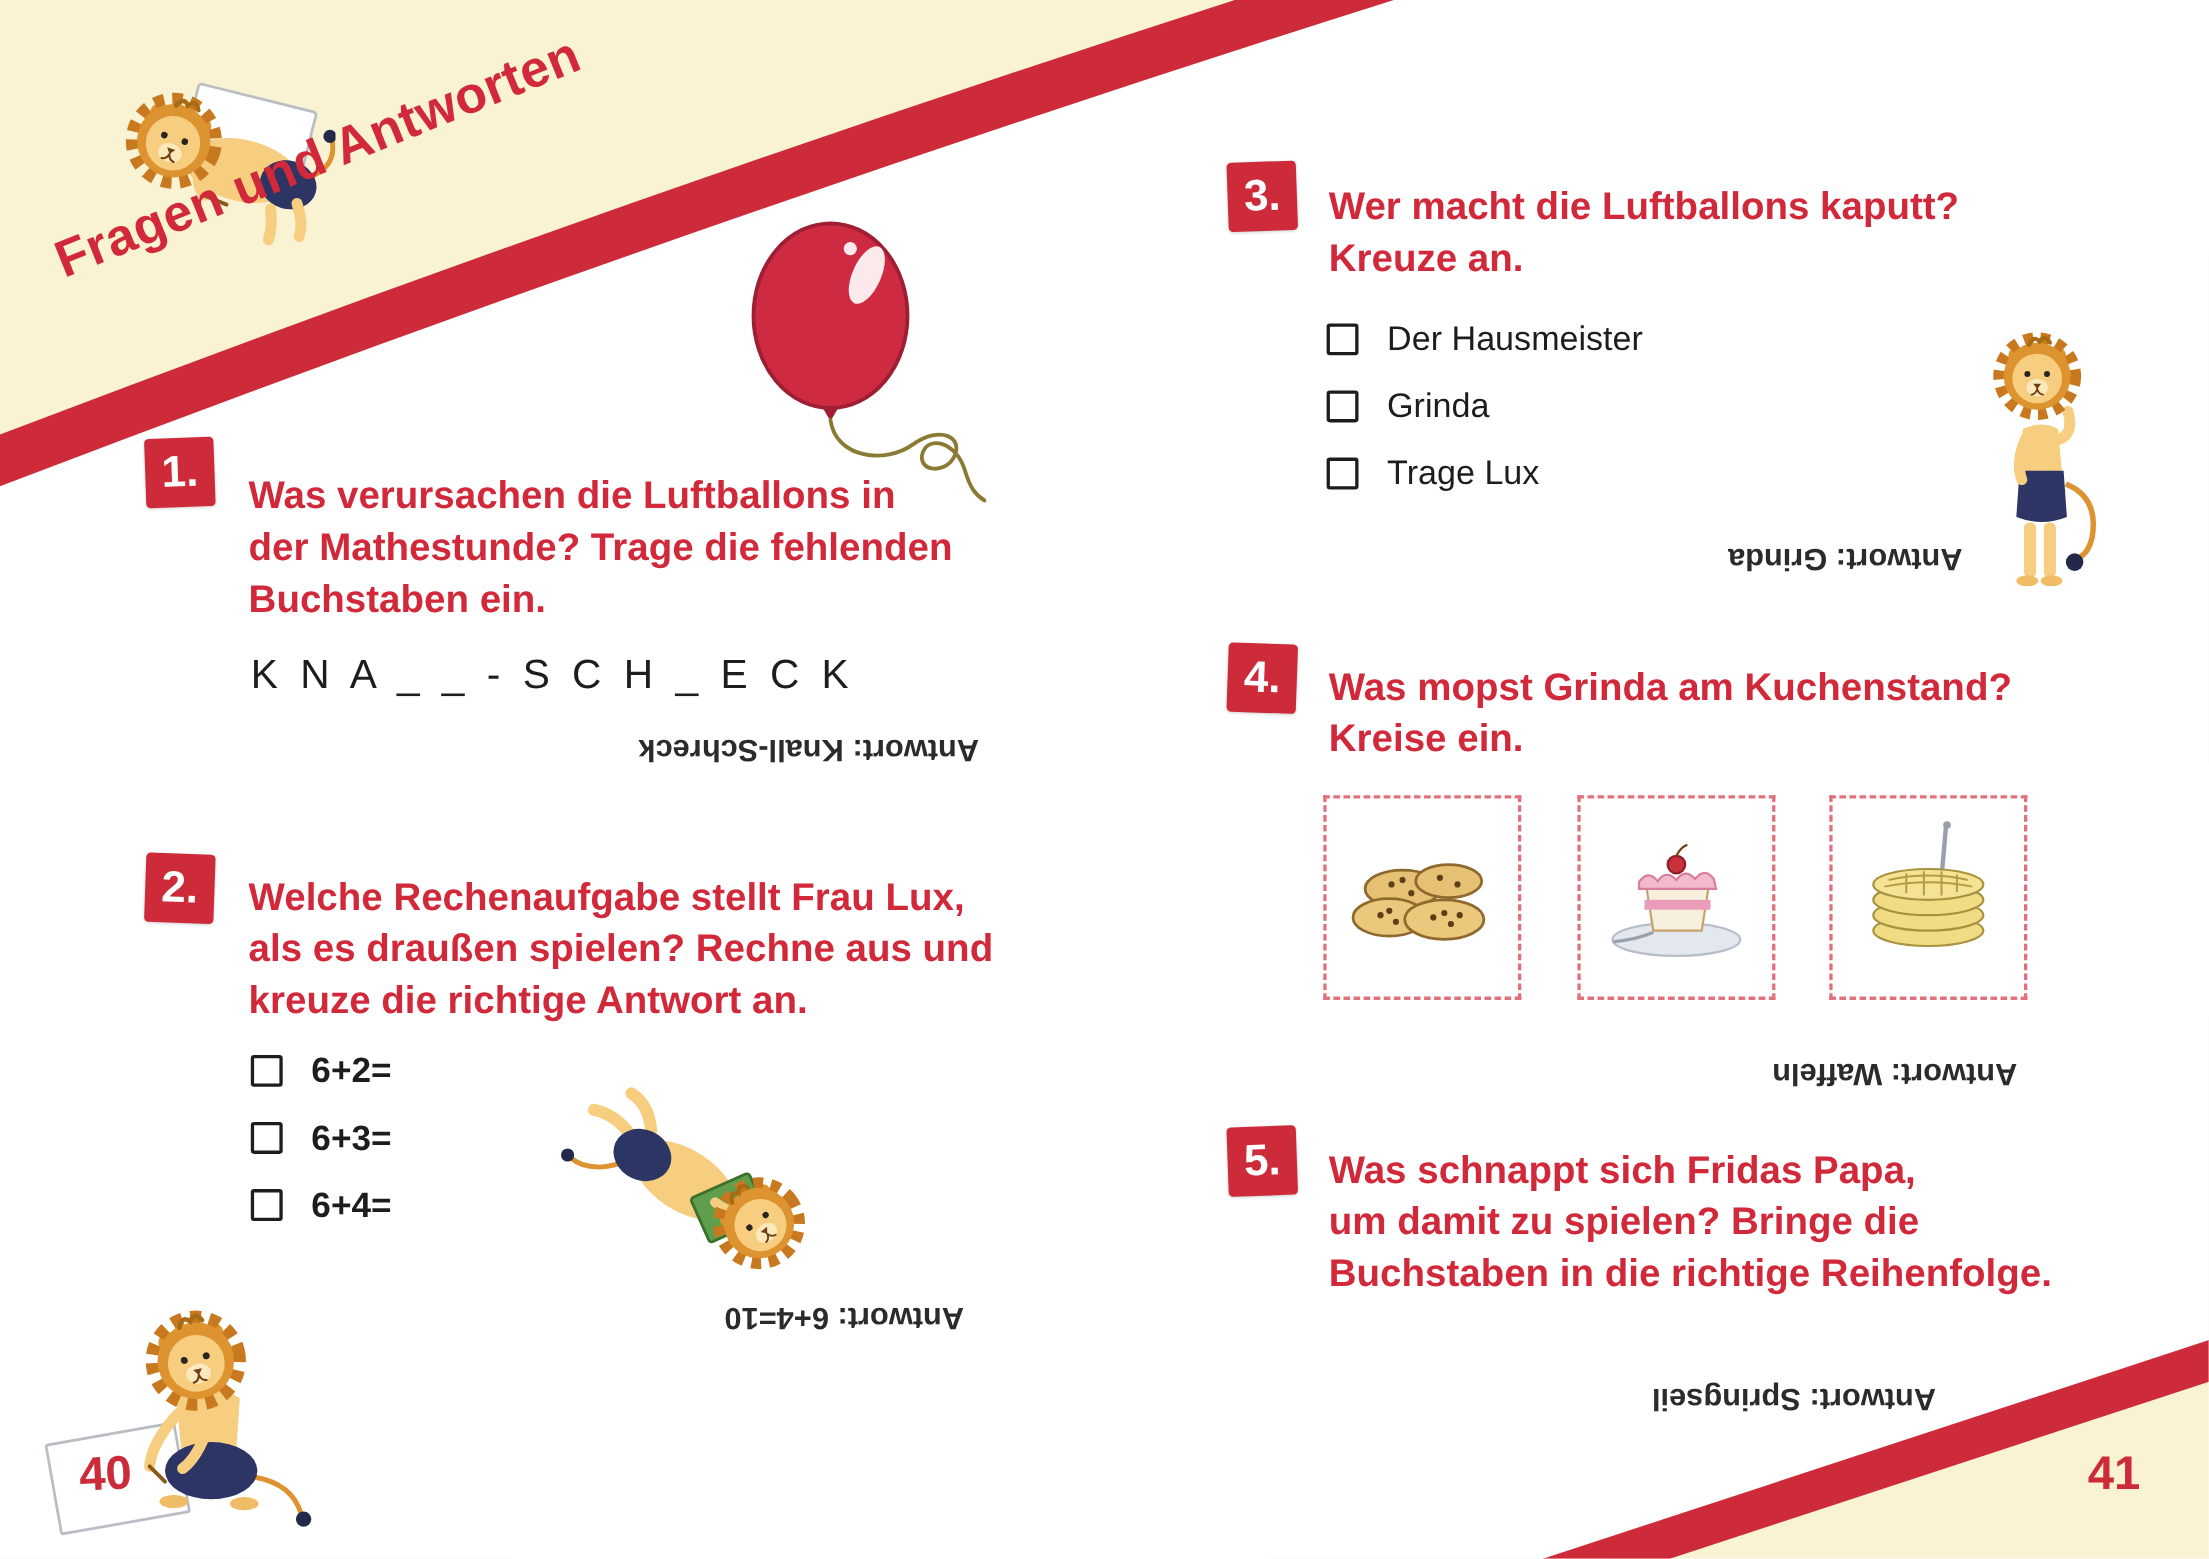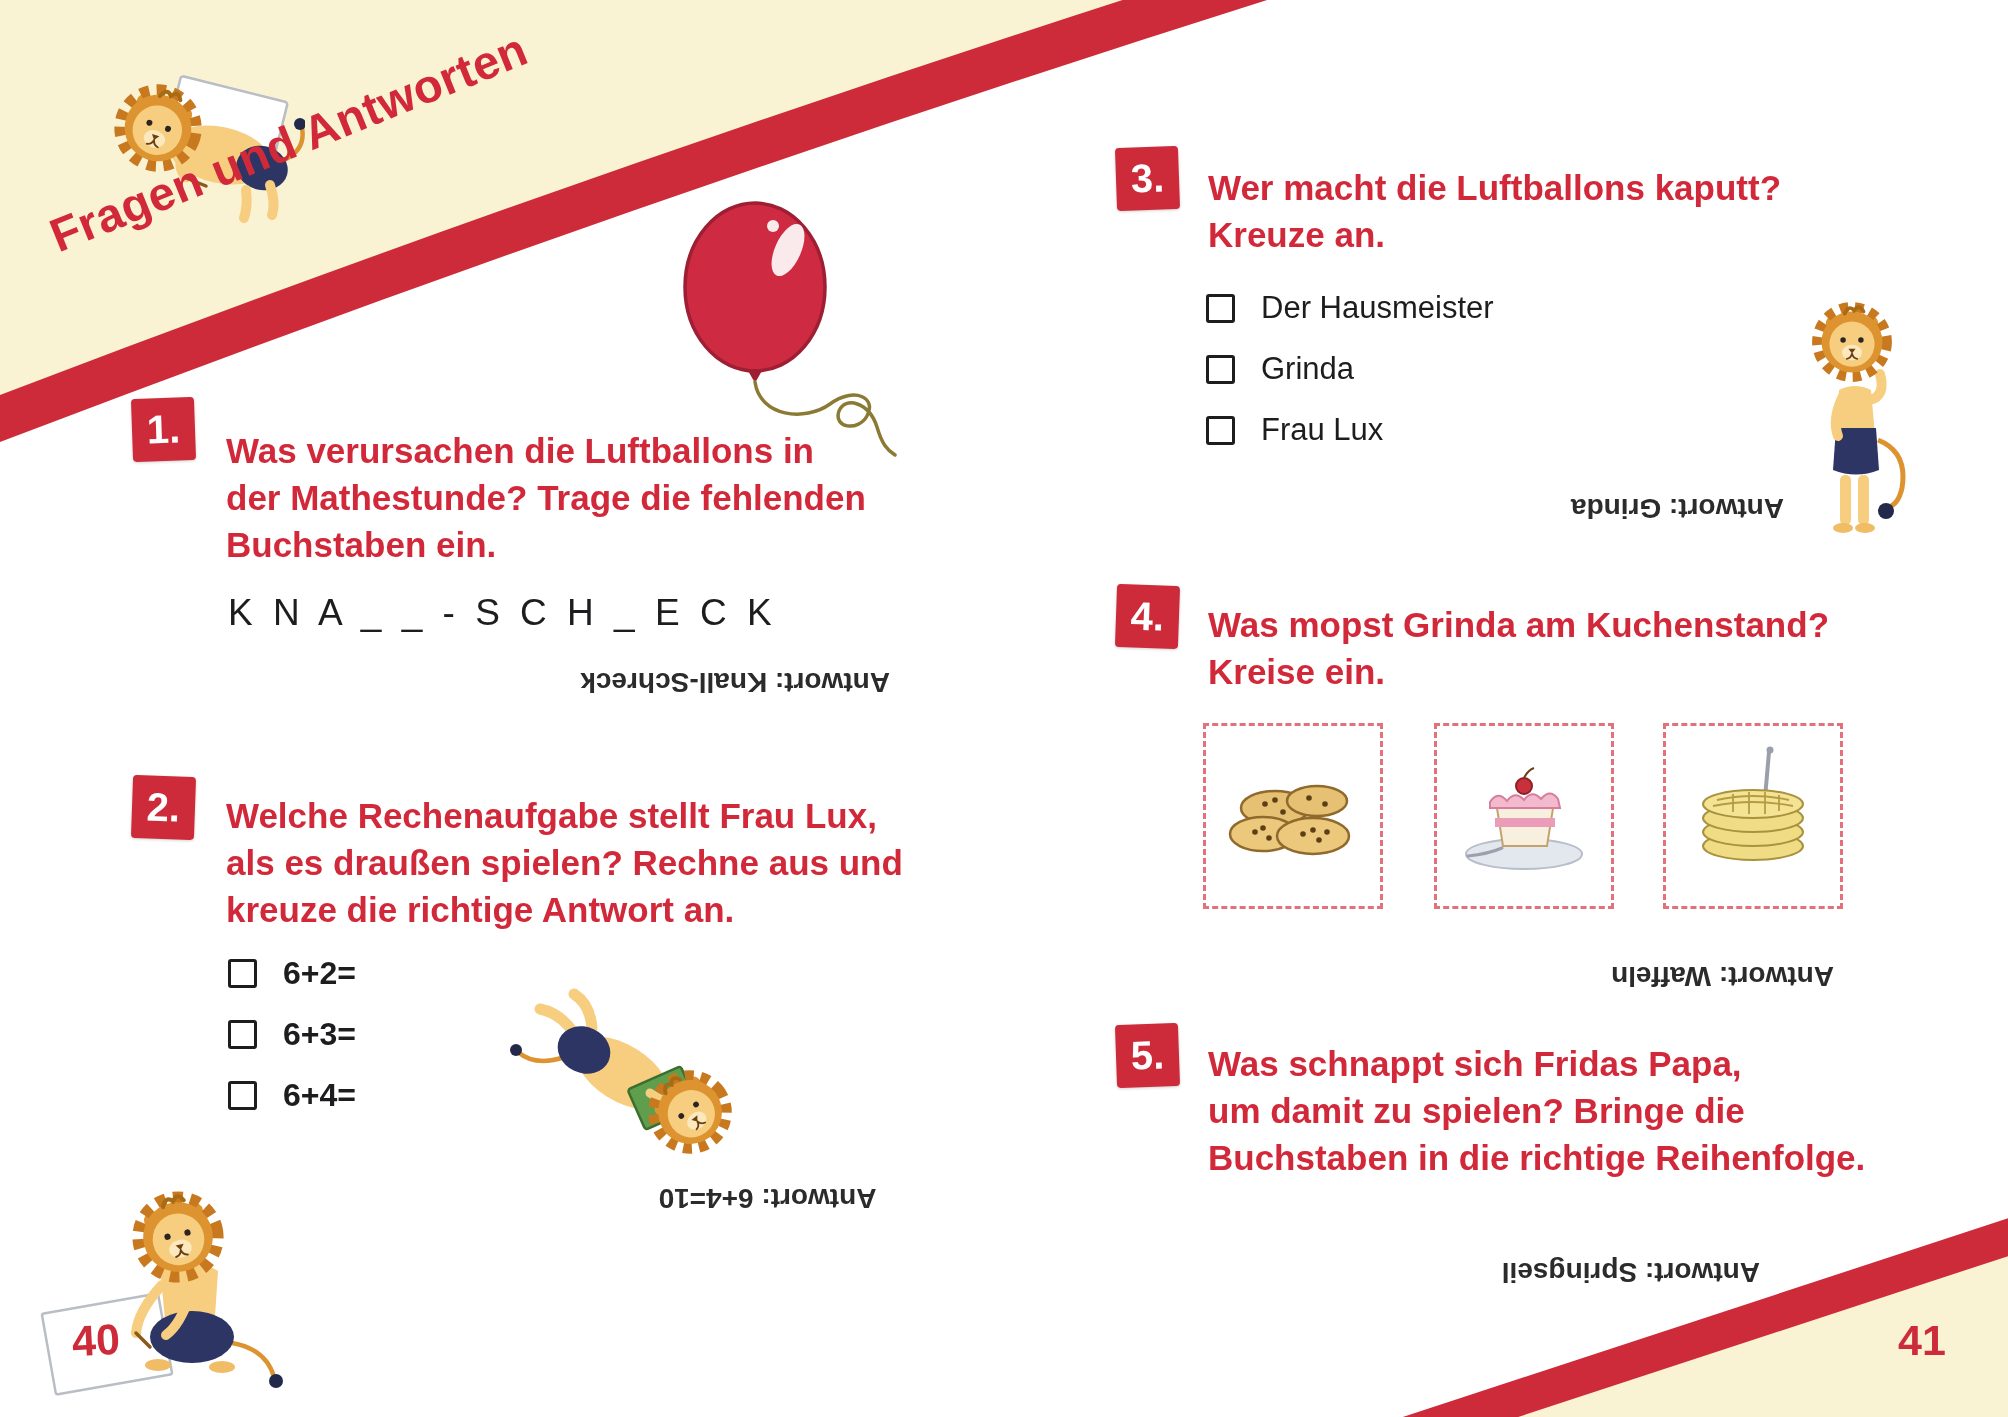--- a/index.html
+++ b/index.html
@@ -156,21 +156,21 @@
     <div class="opt">
       <span class="cb"></span>
       <span class="opt-label">Der Hausmeister</span>
     </div>
     <div class="opt">
       <span class="cb"></span>
       <span class="opt-label">Grinda</span>
     </div>
     <div class="opt">
       <span class="cb"></span>
-      <span class="opt-label">Frau Lux</span>
+      <span class="opt-label">Trage Lux</span>
     </div>
   </div>
 
   <div class="illo" style="left:1792px;top:290px;width:125px;height:255px">
     <svg width="125" height="255" viewBox="0 0 125 255">
       <path d="M 86,150 q 30,12 24,48 q -4,18 -16,20" stroke="#dd9430" stroke-width="5" fill="none"></path>
       <circle cx="94" cy="221" r="8" fill="#23294a"></circle>
       <rect x="48" y="185" width="11" height="50" rx="5" fill="#f7cd7f"></rect>
       <rect x="66" y="185" width="11" height="50" rx="5" fill="#f7cd7f"></rect>
       <ellipse cx="51" cy="238" rx="10" ry="5" fill="#f0bd66"></ellipse>

